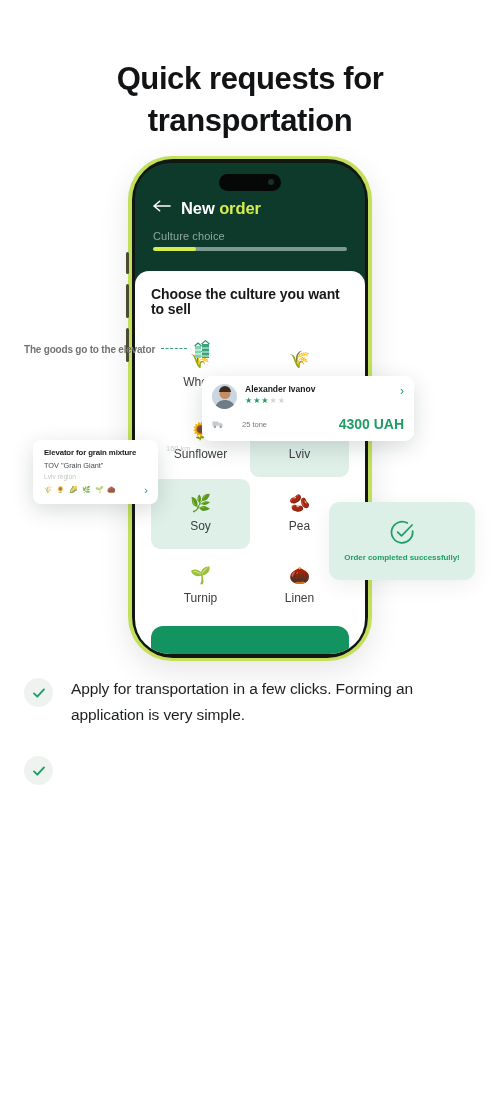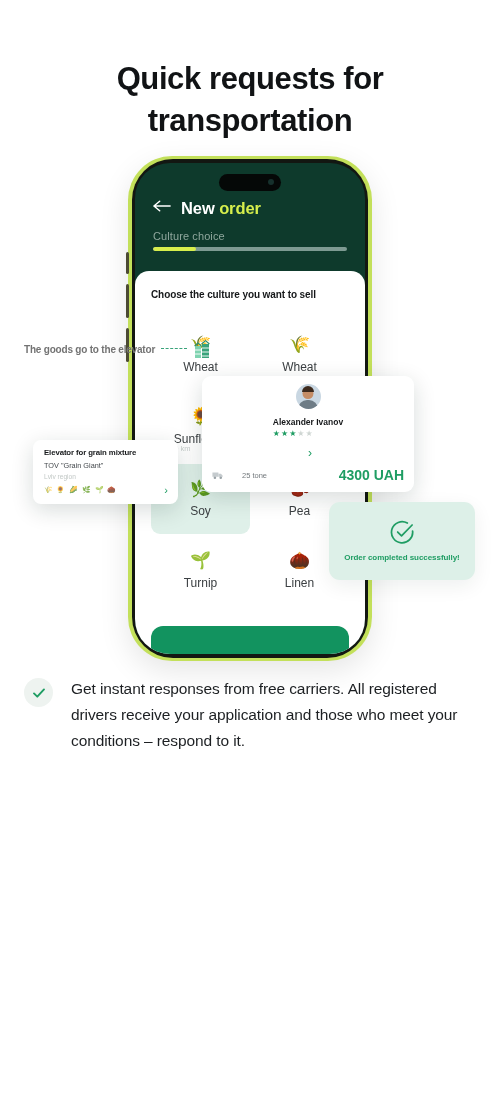--- a/index.html
+++ b/index.html
@@ -148,21 +148,21 @@
     position: absolute;
     left: 0; right: 0;
     top: 108px;
     bottom: 0;
     background: #ffffff;
     border-radius: 14px 14px 0 0;
     padding: 16px 16px 0 16px;
     box-sizing: border-box;
   }
   .sheet-title {
-    font-size: 10px;
+    font-size: 14px;
     font-weight: bold;
     line-height: 15px;
     color: #16181a;
     letter-spacing: -0.1px;
   }
   .culture-grid {
     margin-top: 18px;
     display: grid;
     grid-template-columns: 1fr 1fr;
     row-gap: 2px;
@@ -228,23 +228,22 @@
     width: 212px;
     background: #ffffff;
     border-radius: 9px;
     box-shadow: 0 6px 22px rgba(15,40,30,0.16);
     padding: 8px 10px 9px 10px;
     box-sizing: border-box;
     z-index: 7;
   }
   .driver-top {
     display: flex;
-    align-items: center;
+    align-items: flex-start;
     gap: 8px;
-    flex-direction: column;
   }
   .avatar {
     width: 25px;
     height: 25px;
     border-radius: 50%;
     flex: 0 0 auto;
     overflow: hidden;
     background: #c9d7e2;
     position: relative;
   }
@@ -316,21 +315,21 @@
   .price {
     font-size: 14px;
     font-weight: bold;
     color: #1f9d63;
   }
 
   .elevator-card {
     position: absolute;
     left: 33px;
     top: 286px;
-    width: 145px;
+    width: 125px;
     background: #ffffff;
     border-radius: 8px;
     box-shadow: 0 6px 22px rgba(15,40,30,0.16);
     padding: 8px 10px 8px 11px;
     box-sizing: border-box;
     z-index: 7;
   }
   .ev-title {
     font-size: 7.8px;
     font-weight: bold;
@@ -571,15 +570,22 @@
 
 </div>
 
 <div class="features" id="features">
     <div class="feature">
       <div class="feature-check">
         <svg viewBox="0 0 14 14">
           <path d="M2 7.4l3.3 3.3L12 3.4" fill="none" stroke="#1f9d63" stroke-width="1.9" stroke-linecap="round" stroke-linejoin="round"></path>
         </svg>
       </div>
-      <div class="feature-text">Get instant responses from free carriers. All registered drivers receive your application and those who meet your conditions – respond to it.</div>
+      <div class="feature-text">Apply for transportation in a few clicks. Forming an application is very simple.</div>
+    </div>
+    <div class="feature">
+      <div class="feature-check">
+        <svg viewBox="0 0 14 14">
+          <path d="M2 7.4l3.3 3.3L12 3.4" fill="none" stroke="#1f9d63" stroke-width="1.9" stroke-linecap="round" stroke-linejoin="round"></path>
+        </svg>
+      </div>
     </div>
   </div>
 
 </body></html>

